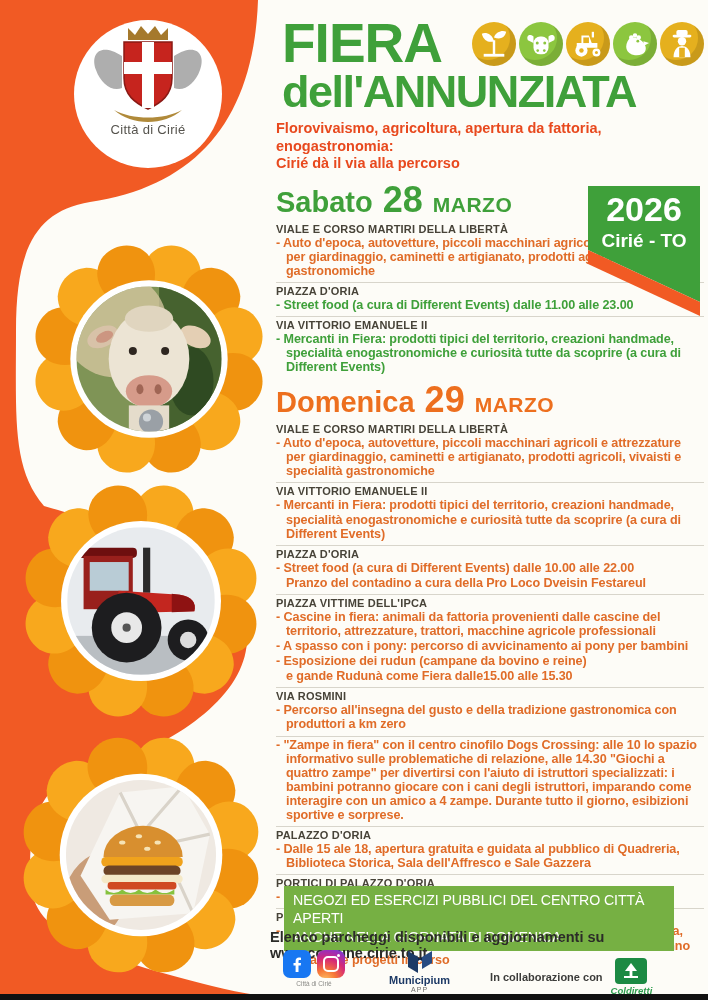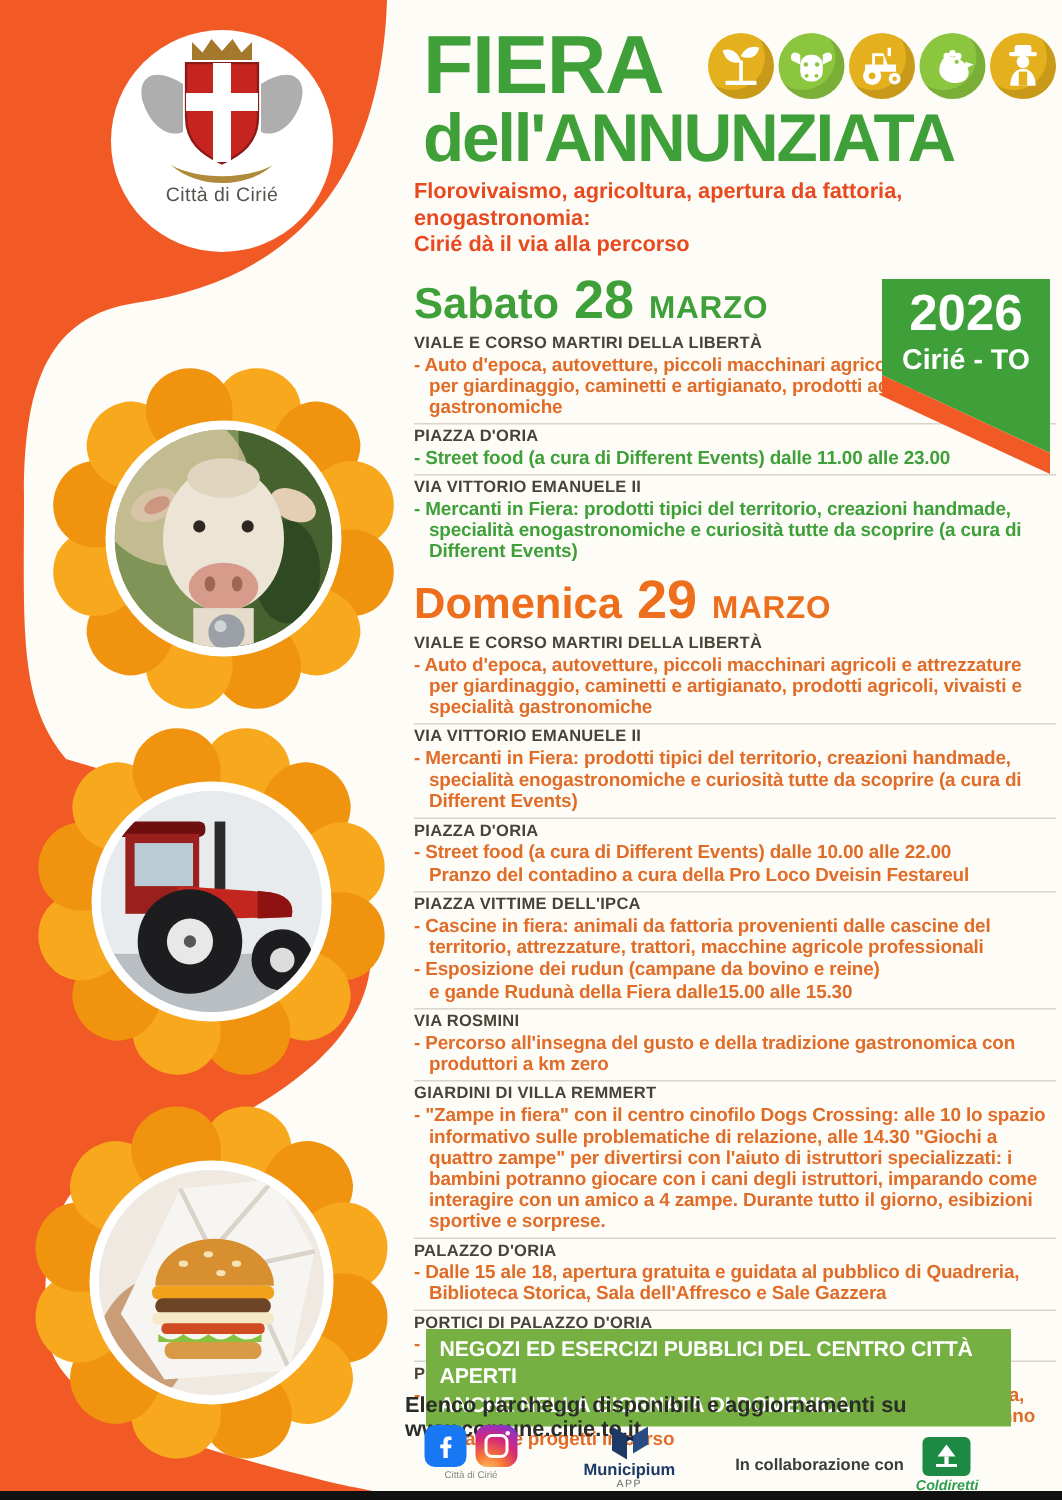--- a/index.html
+++ b/index.html
@@ -50,21 +50,21 @@
   .item .b{font-weight:800;}
 
   
   .ribbon{position:absolute;left:588px;top:186px;width:112px;height:130px;z-index:6;}
   .ribbon svg{position:absolute;inset:0;}
   .ribbon-year{position:absolute;top:4px;left:0;width:100%;text-align:center;font-size:34px;font-weight:800;color:#fff;}
   .ribbon-place{position:absolute;top:44px;left:0;width:100%;text-align:center;font-size:19px;font-weight:800;color:#fff;}
 
   
   .banner{position:absolute;left:284px;top:886px;width:372px;background:#76b043;color:#fff;z-index:7;
-          font-size:14.2px;font-weight:700;line-height:1.3;padding:5px 9px;letter-spacing:-.1px;}
+          font-size:14.2px;font-weight:400;line-height:1.3;padding:5px 9px;letter-spacing:-.1px;}
   .parking{position:absolute;left:270px;top:929px;width:430px;z-index:7;font-size:14.5px;font-weight:700;color:#2b2b28;}
 
   .footer-logos{position:absolute;left:283px;top:950px;width:420px;z-index:7;display:flex;align-items:flex-start;gap:14px;}
   .social{display:flex;flex-direction:column;align-items:center;}
   .social-row{display:flex;gap:6px;}
   .fb{width:28px;height:28px;border-radius:7px;background:#1877f2;display:flex;align-items:center;justify-content:center;}
   .ig{width:28px;height:28px;border-radius:8px;position:relative;
       background:radial-gradient(circle at 30% 110%,#fdc468 0%,#f77737 30%,#d62976 60%,#962fbf 85%,#4f5bd5 100%);}
   .ig-lens{position:absolute;left:6px;top:6px;width:12px;height:12px;border:2px solid #fff;border-radius:5px;}
   .ig-dot{position:absolute;right:5px;top:4px;width:3px;height:3px;border-radius:50%;background:#fff;}
@@ -252,29 +252,29 @@
             <p class="item orange"><span class="b">- Mercanti in Fiera</span><span>: prodotti tipici del territorio, creazioni handmade, specialità enogastronomiche e curiosità tutte da scoprire (a cura di Different Events)</span></p>
           </div>
           <div class="section sep">
             <div class="venue">PIAZZA D'ORIA</div>
             <p class="item orange"><span>- Street food (a cura di Different Events) dalle 10.00 alle 22.00</span></p>
             <p class="item orange cont"><span>Pranzo del contadino a cura della Pro Loco Dveisin Festareul</span></p>
           </div>
           <div class="section sep">
             <div class="venue">PIAZZA VITTIME DELL'IPCA</div>
             <p class="item orange"><span>- Cascine in fiera: animali da fattoria provenienti dalle cascine del territorio, attrezzature, trattori, macchine agricole professionali</span></p>
+            <p class="item orange"><span>- A spasso con i pony: percorso di avvicinamento ai pony per bambini</span></p>
             <p class="item orange"><span>- Esposizione dei rudun (campane da bovino e reine)</span></p>
-            <p class="item orange cont"><span>e gande </span><span class="b">Rudunà della Fiera</span><span> dalle15.00 alle 15.30</span></p>
+            <p class="item orange cont"><span>e gande </span><span class="b">Rudunà come Fiera</span><span> dalle15.00 alle 15.30</span></p>
           </div>
           <div class="section sep">
             <div class="venue">VIA ROSMINI</div>
             <p class="item orange"><span>- Percorso all'insegna del gusto e della tradizione gastronomica con produttori a km zero</span></p>
           </div>
           <div class="section sep">
-            <div class="venue">GIARDINI DI VILLA REMMERT</div>
             <p class="item orange"><span>- "Zampe in fiera" con il centro cinofilo Dogs Crossing: alle 10 lo spazio informativo sulle problematiche di relazione, alle 14.30 "Giochi a quattro zampe" per divertirsi con l'aiuto di istruttori specializzati: i bambini potranno giocare con i cani degli istruttori, imparando come interagire con un amico a 4 zampe. Durante tutto il giorno, esibizioni sportive e sorprese.</span></p>
           </div>
           <div class="section sep">
             <div class="venue">PALAZZO D'ORIA</div>
             <p class="item orange"><span>- Dalle 15 ale 18, apertura gratuita e guidata al pubblico di Quadreria, Biblioteca Storica, Sala dell'Affresco e Sale Gazzera</span></p>
           </div>
           <div class="section sep">
             <div class="venue">PORTICI DI PALAZZO D'ORIA</div>
             <p class="item orange"><span>- Mostra fotografica del Gruppo Astrofili - GAEEB di Cirié</span></p>
           </div>

